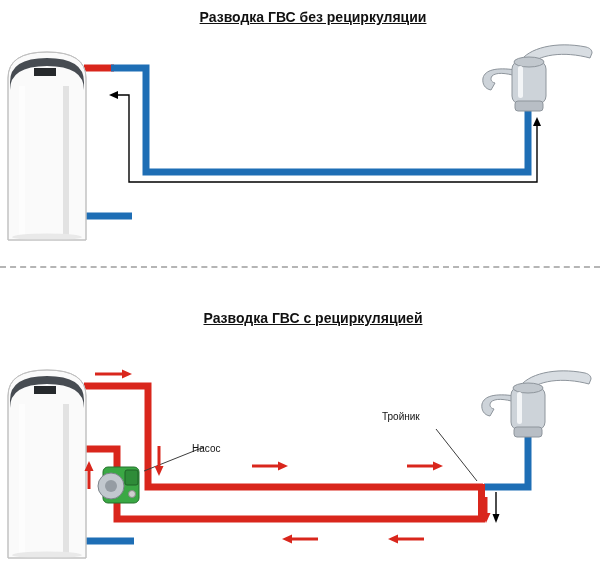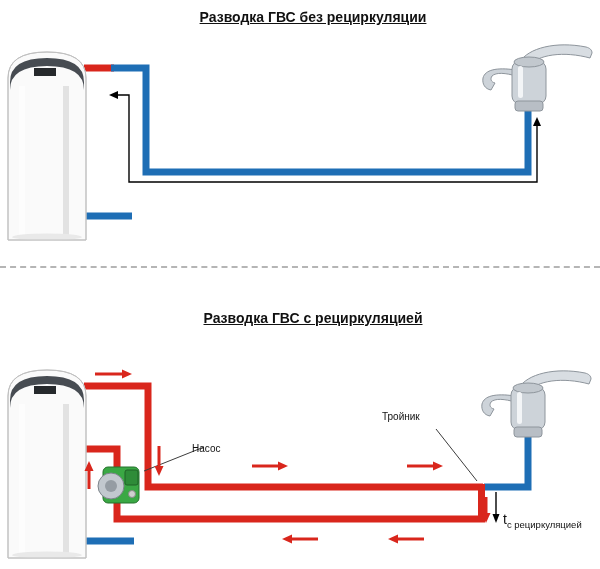--- a/index.html
+++ b/index.html
@@ -124,18 +124,17 @@
       </g>
     </g>
   </svg>
 
   <div class="divider"></div>
 
   <div class="title top">Разводка ГВС без рециркуляции</div>
   <div class="title bottom">Разводка ГВС с рециркуляцией</div>
 
 
-  <div class="t-label bottom"><span>t</span><sub>с рециркуляцией</sub></div>
 
   <div class="part-label pump">Насос</div>
   <div class="part-label tee">Тройник</div>
 
 </div>
 
 </body></html>

